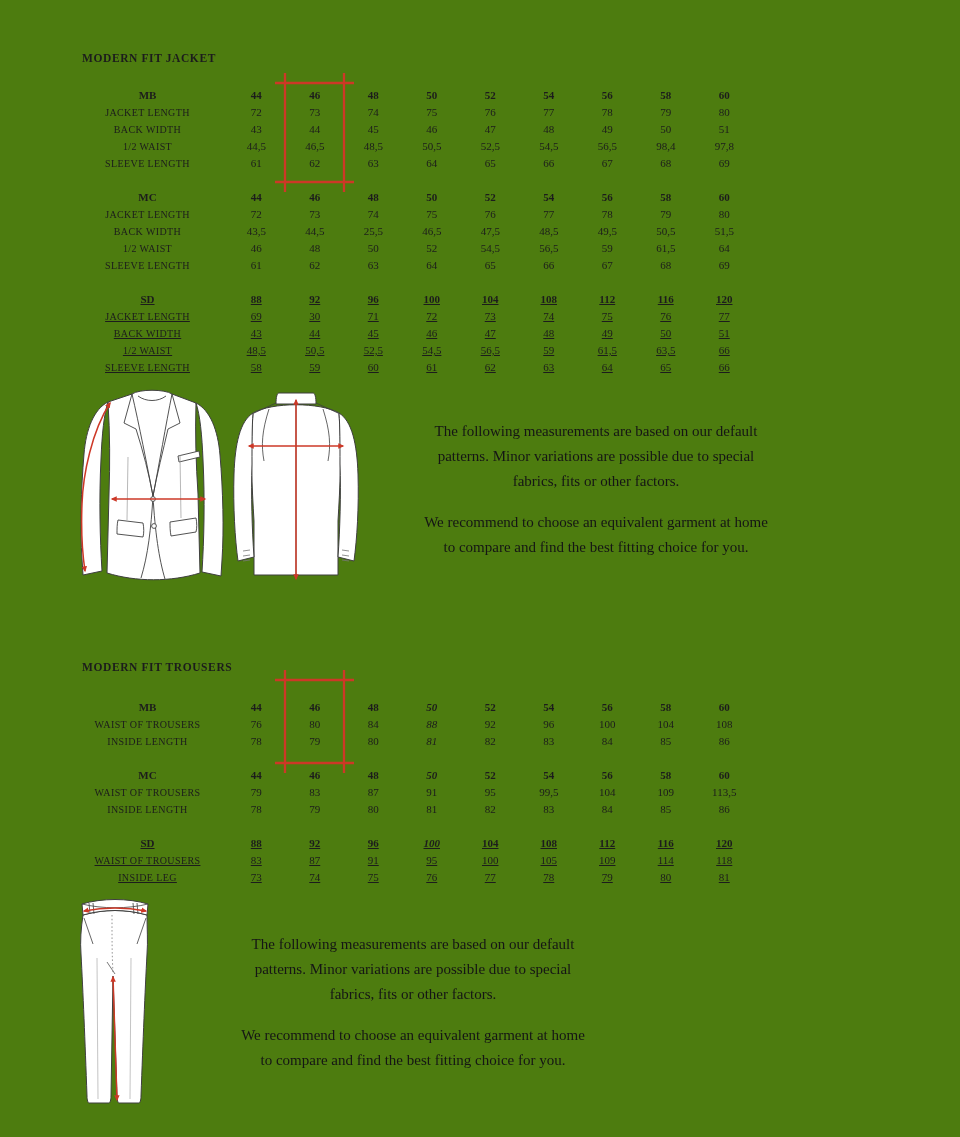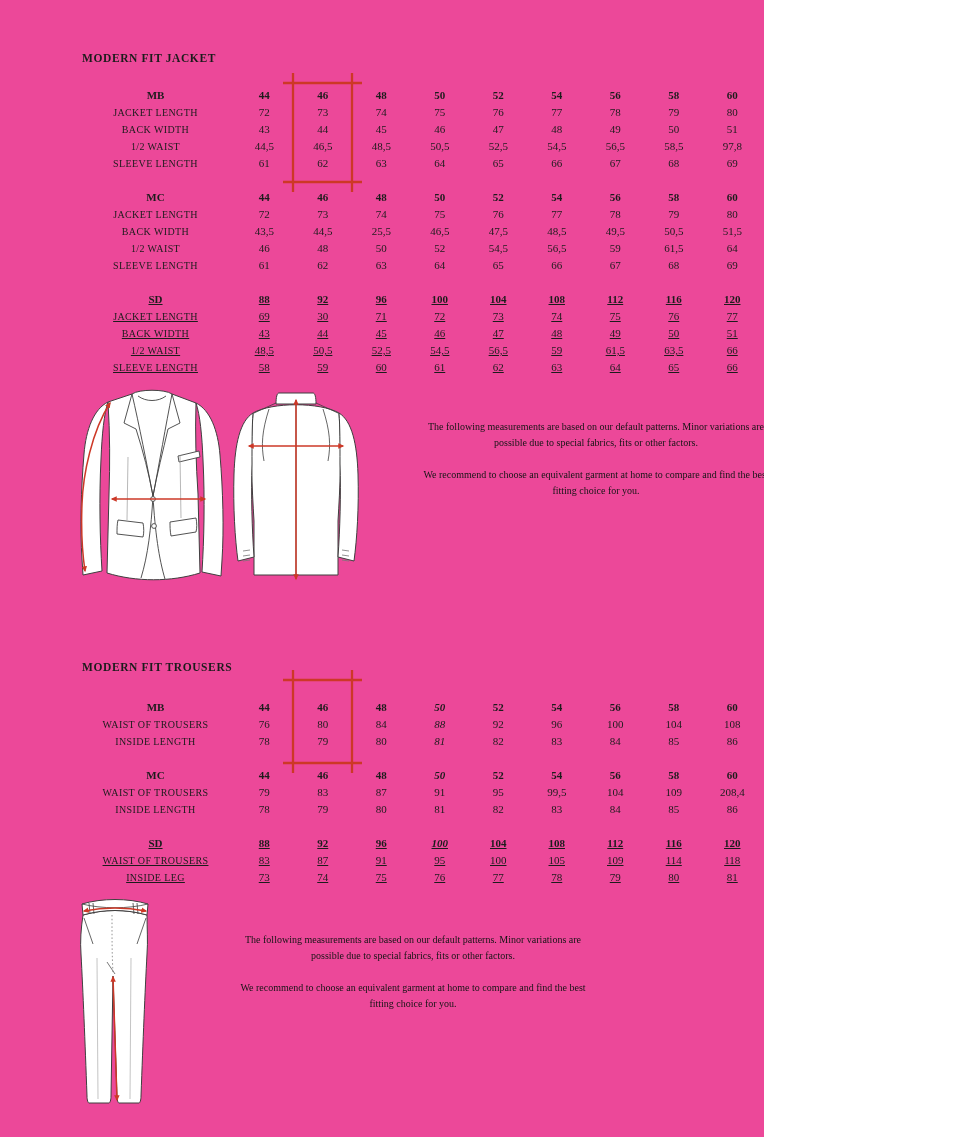--- a/index.html
+++ b/index.html
@@ -1,35 +1,35 @@
 <!DOCTYPE html>
 <html><head>
 <meta charset="utf-8">
 <style>
   html,body{margin:0;padding:0;background:#ffffff;}
   .page{
-    position:relative;width:764px;height:1137px;background:#ec4899;overflow:hidden;
+    position:relative;width:960px;height:1137px;background:#4d7c0f;overflow:hidden;
     font-family:"Liberation Serif","DejaVu Serif",serif;color:#1c1c1c;
   }
   .title{position:absolute;margin:0;font-size:11.5px;font-weight:700;letter-spacing:.6px;white-space:nowrap;}
   #jacket-title{left:82px;top:52px;}
   #trousers-title{left:82px;top:661px;text-align:center;}
-  .tables{position:absolute;left:76px;width:692px;}
+  .tables{position:absolute;left:68px;width:692px;}
   #jacket-tables{top:87px;}
   #trousers-tables{top:699px;}
   .size-table{
     position:relative;display:grid;grid-template-columns:159px repeat(9,58.5px);
     line-height:17px;font-size:11px;margin-bottom:17px;
   }
   .size-table:last-child{margin-bottom:0;text-decoration:underline;}
   .cell{text-align:center;white-space:nowrap;}
   .hdr{font-weight:700;}
   .lbl{font-size:10px;letter-spacing:.4px;}
   .ital{font-style:italic;}
-  .notes{position:absolute;text-align:center;font-size:10px;line-height:16px;color:#151515;}
+  .notes{position:absolute;text-align:center;font-size:15px;line-height:25px;color:#151515;}
   .notes p{margin:0 0 16px 0;}
   .notes p:last-child{margin-bottom:0;}
   #jacket-notes{left:419px;top:419px;width:354px;}
   #trousers-notes{left:236px;top:932px;width:354px;}
   .diagram{position:absolute;}
   #jacket-front{left:76px;top:389px;}
   #jacket-back{left:227px;top:389px;}
   #trousers-diagram{left:76px;top:896px;}
 </style>
 </head>
@@ -72,21 +72,21 @@
         <div class="cell">50</div>
         <div class="cell">51</div>
         <div class="cell lbl">1/2 WAIST</div>
         <div class="cell">44,5</div>
         <div class="cell">46,5</div>
         <div class="cell">48,5</div>
         <div class="cell">50,5</div>
         <div class="cell">52,5</div>
         <div class="cell">54,5</div>
         <div class="cell">56,5</div>
-        <div class="cell">58,5</div>
+        <div class="cell">98,4</div>
         <div class="cell">97,8</div>
         <div class="cell lbl">SLEEVE LENGTH</div>
         <div class="cell">61</div>
         <div class="cell">62</div>
         <div class="cell">63</div>
         <div class="cell">64</div>
         <div class="cell">65</div>
         <div class="cell">66</div>
         <div class="cell">67</div>
         <div class="cell">68</div>
@@ -331,21 +331,21 @@
         <div class="cell hdr">60</div>
         <div class="cell lbl">WAIST OF TROUSERS</div>
         <div class="cell">79</div>
         <div class="cell">83</div>
         <div class="cell">87</div>
         <div class="cell">91</div>
         <div class="cell">95</div>
         <div class="cell">99,5</div>
         <div class="cell">104</div>
         <div class="cell">109</div>
-        <div class="cell">208,4</div>
+        <div class="cell">113,5</div>
         <div class="cell lbl">INSIDE LENGTH</div>
         <div class="cell">78</div>
         <div class="cell">79</div>
         <div class="cell">80</div>
         <div class="cell">81</div>
         <div class="cell">82</div>
         <div class="cell">83</div>
         <div class="cell">84</div>
         <div class="cell">85</div>
         <div class="cell">86</div>

